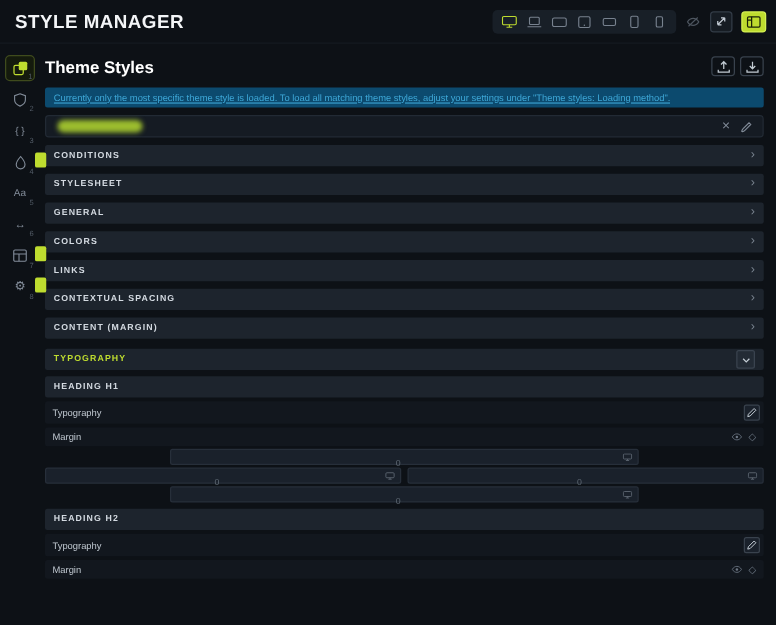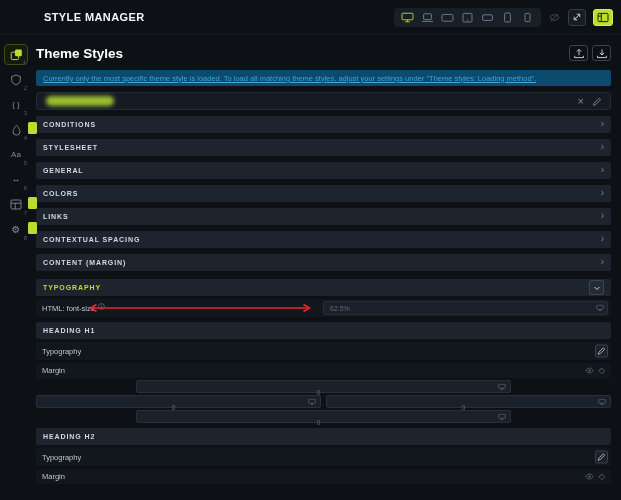--- a/index.html
+++ b/index.html
@@ -7,21 +7,21 @@
     width:621px;height:500px;overflow:hidden;
     background:#0b0f13;
     font-family:"Liberation Sans","DejaVu Sans",sans-serif;
     -webkit-font-smoothing:antialiased;
   }
   .app{position:relative;width:621px;height:500px;background:#0d1116;color:#c6cdd5;overflow:hidden;}
 
   
   .topbar{height:35px;display:flex;align-items:center;justify-content:space-between;
     padding:0 8px 0 12px;box-sizing:border-box;border-bottom:1px solid #141a20;}
-  .topbar-title{font-size:11px;font-weight:bold;color:#f3f5f7;letter-spacing:.4px;margin-left:32px;}
+  .topbar-title{font-size:15px;font-weight:bold;color:#f3f5f7;letter-spacing:.4px;}
   .topbar-right{display:flex;align-items:center;gap:7px;}
   .device-group{display:flex;align-items:center;gap:5px;background:#181f27;border-radius:4px;padding:3px 6px;}
   .dev-btn{background:none;border:none;padding:1px;margin:0;color:#78828f;display:flex;align-items:center;cursor:pointer;}
   .dev-btn.active{color:#bedc2f;}
   .ghost-btn{background:none;border:none;padding:0;color:#4d555f;display:flex;align-items:center;}
   .outline-btn{width:18px;height:17px;background:#161c23;border:1px solid #333c47;border-radius:3px;
     color:#c2cad3;display:flex;align-items:center;justify-content:center;padding:0;}
   .accent-btn{width:20px;height:17px;background:#bedc2f;border:1px solid #d3ef53;border-radius:3px;
     color:#1b2407;display:flex;align-items:center;justify-content:center;padding:0;}
 
@@ -314,41 +314,20 @@
         <span class="acc-lbl">TYPOGRAPHY</span>
         <span class="chev-box">
           <span>
             <svg width="8" height="8" viewBox="0 0 8 8">
                 <path d="M1.5 3 4 5.5 6.5 3" fill="none" stroke="currentColor" stroke-width="1"></path>
               </svg>
           </span>
         </span>
       </div>
 
-      <div class="row">
-        <span class="row-lbl">HTML: font-size</span>
-        <span class="info-ic">
-          <svg width="7" height="7" viewBox="0 0 7 7">
-              <circle cx="3.5" cy="3.5" r="2.9" fill="none" stroke="currentColor" stroke-width=".7"></circle>
-              <path d="M3.5 3.1v2" stroke="currentColor" stroke-width=".8"></path>
-              <circle cx="3.5" cy="2" r=".45" fill="currentColor"></circle>
-            </svg>
-        </span>
-        <svg class="arrow-svg" width="224" height="10" viewBox="0 0 224 10">
-            <path d="M5 5h214" stroke="#e8242f" stroke-width="1.6" fill="none"></path>
-            <path d="M8.5 1.5 2.5 5l6 3.5M215.5 1.5 221.5 5l-6 3.5" fill="none" stroke="#e8242f" stroke-width="1.6"></path>
-          </svg>
-        <input class="fs-input" placeholder="62.5%" style="">
-        <span class="fs-mon">
-          <svg width="8" height="7" viewBox="0 0 8 7">
-              <rect x=".7" y=".7" width="6.6" height="4" rx=".8" fill="none" stroke="currentColor" stroke-width=".7"></rect>
-              <path d="M4 4.7v1M2.7 5.9h2.6" stroke="currentColor" stroke-width=".7"></path>
-            </svg>
-        </span>
-      </div>
 
 
 
       <div class="sec-header">
         <span class="acc-lbl">HEADING H1</span>
       </div>
 
       <div class="row">
         <span class="row-lbl">Typography</span>
         <button class="edit-btn">

